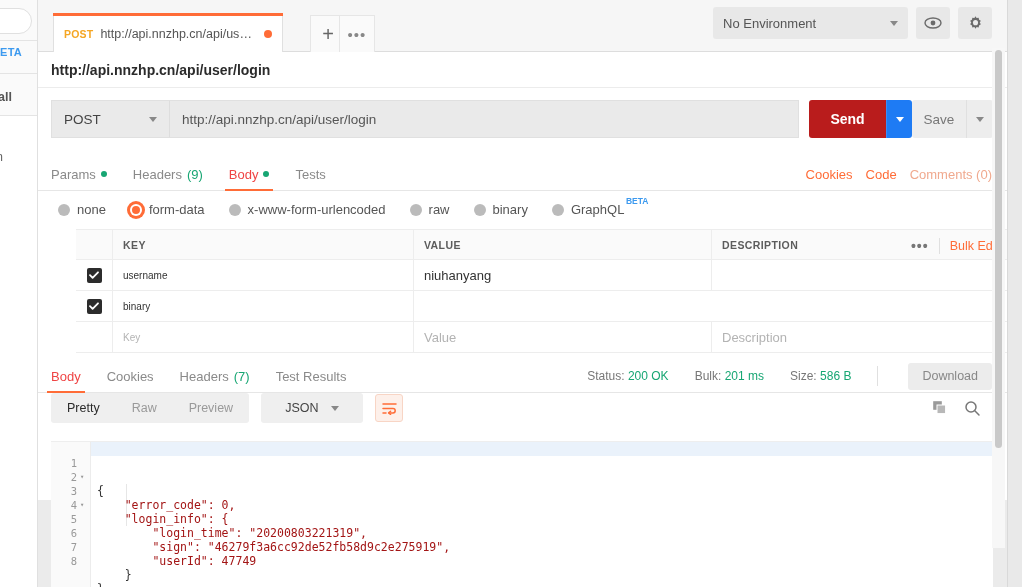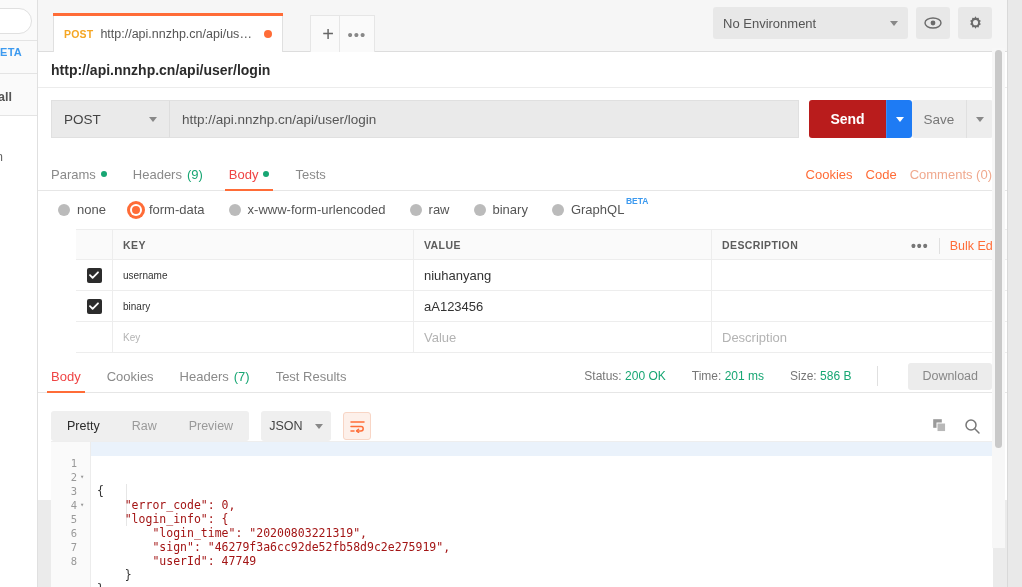--- a/index.html
+++ b/index.html
@@ -187,27 +187,27 @@
   }
   .resp-meta { position: absolute; right: 15px; display: flex; align-items: center; gap: 26px; font-size: 12px; color: #777; }
   .resp-meta b { font-weight: normal; color: #17a673; }
   .dl-btn {
     height: 27px; padding: 0 14px; background: #ececec; border-radius: 3px; color: #888;
     display: flex; align-items: center; font-size: 12.5px; margin-left: 4px;
   }
   .divider-v { width: 1px; height: 20px; background: #e0e0e0; }
 
   
-  .viewbar { position: absolute; left: 13px; top: 409px; width: 942px; height: 34px; display: flex; align-items: center; }
+  .viewbar { position: absolute; left: 13px; top: 391px; width: 942px; height: 34px; display: flex; align-items: center; }
   .seg { display: flex; background: #efefef; border-radius: 3px; height: 30px; align-items: center; }
   .seg span { font-size: 12.5px; color: #9a9a9a; padding: 0 16px; line-height: 30px; }
   .seg span.on { color: #2b2b2b; }
   .fmt-sel {
     margin-left: 12px; height: 30px; background: #efefef; border-radius: 3px;
-    display: flex; align-items: center; gap: 13px; padding: 0 8px; font-size: 12.5px; color: #444;
+    display: flex; align-items: center; gap: 13px; padding: 0 24px; font-size: 12.5px; color: #444;
   }
   .wrap-btn {
     margin-left: 12px; width: 28px; height: 28px; background: #fdf0ea; border: 1px solid #f8d5c5;
     border-radius: 3px; display: flex; align-items: center; justify-content: center;
   }
   .view-right { position: absolute; right: 12px; display: flex; align-items: center; gap: 16px; }
 
   
   .codearea {
     position: absolute; left: 13px; top: 441px; width: 942px; height: 146px;
@@ -397,21 +397,20 @@
 
       <div class="kvrow">
         <div class="kvcheck">
           <span class="cbox">
             <svg width="10" height="8" viewBox="0 0 10 8">
                 <path d="M1 4.2L3.6 6.8 9 1.3" fill="none" stroke="#fff" stroke-width="1.8" stroke-linecap="round" stroke-linejoin="round"></path>
               </svg>
           </span>
         </div>
         <div class="kvkey">binary</div>
-        <div class="kvval">aA123456</div>
         <div class="kvdesc"></div>
       </div>
 
       <div class="kvrow">
         <div class="kvcheck"></div>
         <div class="kvkey ph">Key</div>
         <div class="kvval ph">Value</div>
         <div class="kvdesc ph">Description</div>
       </div>
     </div>
@@ -430,21 +429,21 @@
       <div class="rtab">
         <span>Test Results</span>
       </div>
 
       <div class="resp-meta">
         <span>
           <span>Status:</span>
           <b>200 OK</b>
         </span>
         <span>
-          <span>Time:</span>
+          <span>Bulk:</span>
           <b>201 ms</b>
         </span>
         <span>
           <span>Size:</span>
           <b>586 B</b>
         </span>
         <span class="divider-v"></span>
         <span class="dl-btn">Download</span>
       </div>
     </div>

